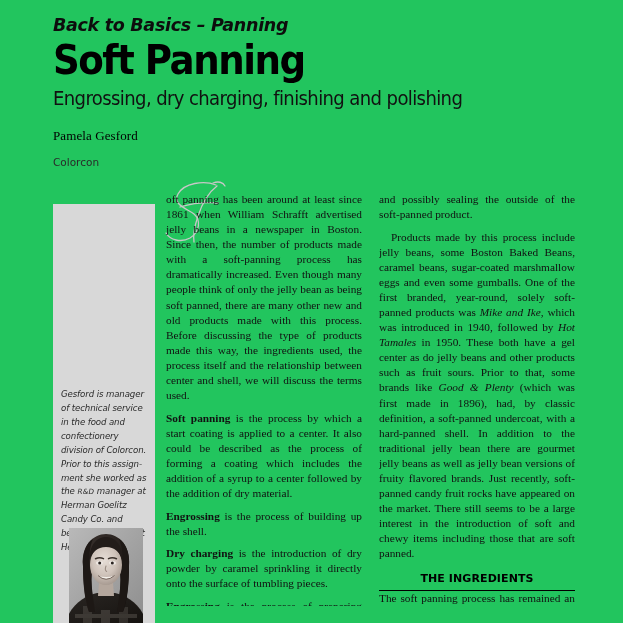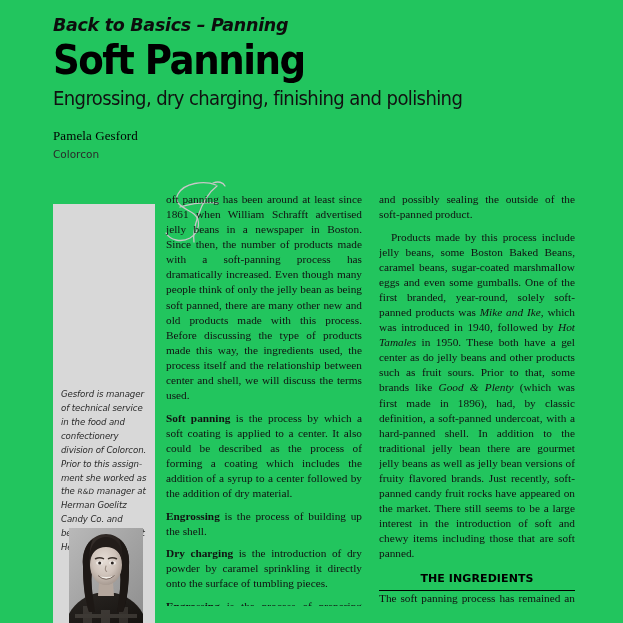--- a/index.html
+++ b/index.html
@@ -75,21 +75,21 @@
     font-size: 13px;
     line-height: 1.2;
     color: #000;
     letter-spacing: 0.1px;
   }
   .byline-org {
     font-family: "DejaVu Sans", sans-serif;
     font-size: 10.5px;
     line-height: 1.3;
     color: #2a2a2a;
-    margin-top: 4px;
+    margin-top: 12px;
   }
 
   
   .sidebar {
     position: absolute;
     left: 53px;
     top: 204px;
     width: 102px;
     bottom: 0;
   }
@@ -263,21 +263,21 @@
         <path d="M56 7 C44 2 24 5 18 16 C12 27 28 31 34 36 C41 42 40 54 30 60 C21 65 10 62 6 55"></path>
         <path d="M57 8 C49 14 42 26 38 38 C34 50 33 58 34 64"></path>
         <path d="M20 29 C30 26 44 24 58 25"></path>
         <path d="M53 5 C58 3 63 4 65 8"></path>
       </g>
     </svg>
   </div>
 
   <div class="col col-1">
     <p><span>oft panning has been around at least since 1861 when William Schrafft advertised jelly beans in a newspaper in Boston. Since then, the number of products made with a soft-panning process has dramatically increased. Even though many people think of only the jelly bean as being soft panned, there are many other new and old products made with this process. Before discussing the type of products made this way, the ingredients used, the process itself and the relationship between center and shell, we will discuss the terms used.</span></p>
-    <p><b>Soft panning</b><span> is the process by which a soft coating is applied to a center. It also could be described as the process of forming a coating which includes the addition of a syrup to a center followed by the addition of dry material.</span></p>
+    <p><b>Soft panning</b><span> is the process by which a start coating is applied to a center. It also could be described as the process of forming a coating which includes the addition of a syrup to a center followed by the addition of dry material.</span></p>
     <p><b>Engrossing</b><span> is the process of building up the shell.</span></p>
     <p><b>Dry charging</b><span> is the introduction of dry powder by caramel sprinkling it directly onto the surface of tumbling pieces.</span></p>
     <p><b>Engrossing</b><span> is the process of preparing engrossed product for polishing including removing any of the powdered sugar on the</span></p>
   </div>
 
   <div class="col col-2">
     <p class="cont"><span>and possibly sealing the outside of the soft-panned product.</span></p>
     <p class="indent"><span>Products made by this process include jelly beans, some Boston Baked Beans, caramel beans, sugar-coated marshmallow eggs and even some gumballs. One of the first branded, year-round, solely soft-panned products was </span><i>Mike and Ike</i><span>, which was introduced in 1940, followed by </span><i>Hot Tamales</i><span> in 1950. These both have a gel center as do jelly beans and other products such as fruit sours. Prior to that, some brands like </span><i>Good &amp; Plenty</i><span> (which was first made in 1896), had, by classic definition, a soft-panned undercoat, with a hard-panned shell. In addition to the traditional jelly bean there are gourmet jelly beans as well as jelly bean versions of fruity flavored brands. Just recently, soft-panned candy fruit rocks have appeared on the market. There still seems to be a large interest in the introduction of soft and chewy items including those that are soft panned.</span></p>
     <div class="section-head">THE INGREDIENTS</div>
     <p class="after-head"><span>The soft panning process has remained an art more than a science. Most candy processors start out as an art and then with</span></p>

